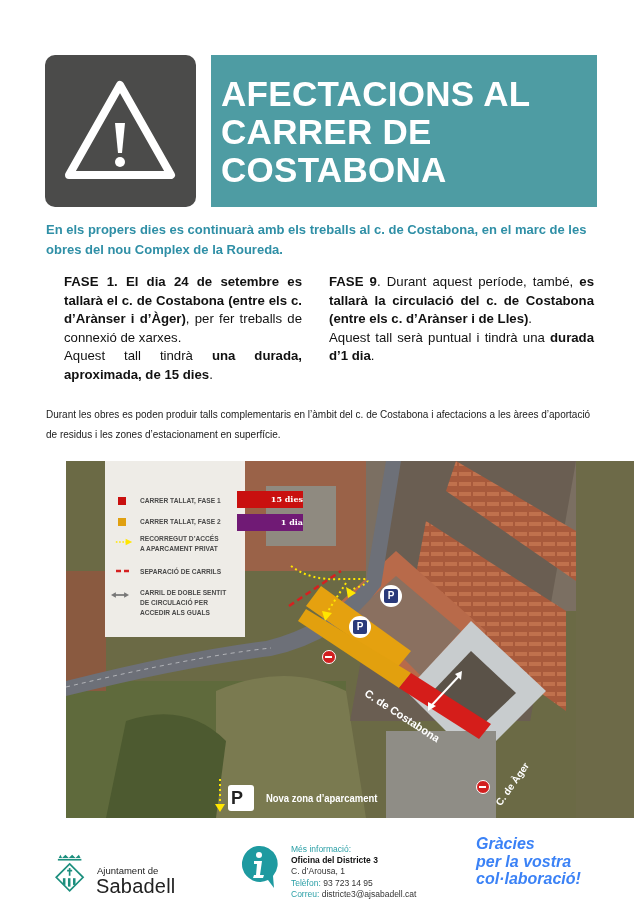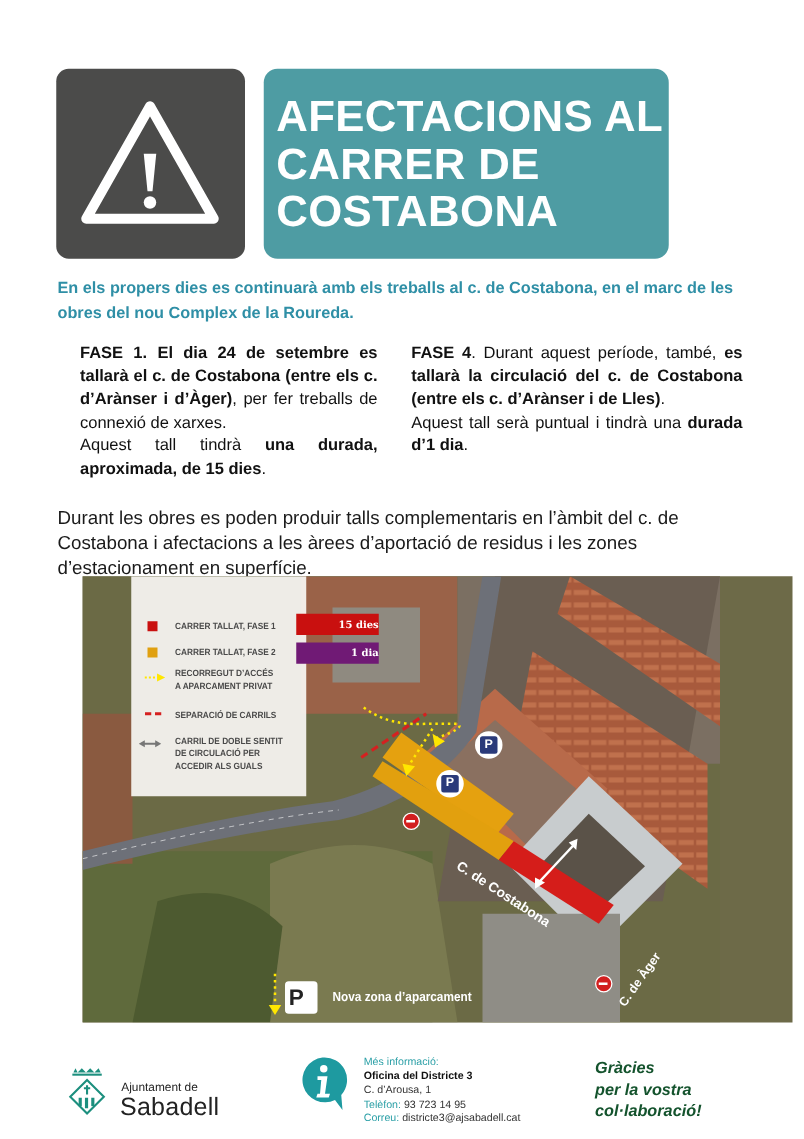--- a/index.html
+++ b/index.html
@@ -1,31 +1,31 @@
 <!DOCTYPE html>
 <html><head>
 <meta charset="utf-8">
 <style>
   * { box-sizing: border-box; margin: 0; padding: 0; }
   html, body { width: 643px; height: 911px; background: #ffffff; overflow: hidden; }
   body { position: relative; font-family: "Liberation Sans", sans-serif; color: #1a1a1a; }
 
   .warn-box { position: absolute; left: 45px; top: 55px; width: 151px; height: 152px; background: #4b4b4a; border-radius: 10px; }
   .warn-box svg { position: absolute; left: 18px; top: 22px; }
-  .title-box { position: absolute; left: 211px; top: 55px; width: 324px; height: 152px; background: #4e9ca3; border-radius: 11px; }
+  .title-box { position: absolute; left: 211px; top: 55px; width: 386px; height: 152px; background: #4e9ca3; border-radius: 0; }
   .title-box h1 { position: absolute; left: 10px; top: 20px; color: #fff; font-family: "Liberation Sans", sans-serif; font-weight: bold; font-size: 35px; line-height: 38px; letter-spacing: 0.3px; }
 
   .intro { position: absolute; left: 46px; top: 220px; width: 555px; color: #2f8fa6; font-weight: bold; font-size: 13px; line-height: 20px; font-family: "Liberation Sans", sans-serif; }
 
   .phase { position: absolute; top: 273px; font-size: 13.2px; line-height: 18.5px; text-align: justify; font-family: "Liberation Sans", sans-serif; color: #111; }
   .phase1 { left: 64px; width: 238px; }
   .phase2 { left: 329px; width: 265px; }
   .phase b { font-weight: bold; }
 
-  .note { position: absolute; left: 46px; top: 405px; width: 555px; font-size: 15px; line-height: 20px; color: #1a1a1a; font-family: "Liberation Sans", sans-serif; }
+  .note { position: absolute; left: 46px; top: 405px; width: 555px; font-size: 10px; line-height: 20px; color: #1a1a1a; font-family: "Liberation Sans", sans-serif; }
 
   .map { position: absolute; left: 66px; top: 461px; width: 568px; height: 357px; overflow: hidden; background: #6d6a48; }
   .map svg.bg { position: absolute; left: 0; top: 0; }
   .legend { position: absolute; left: 39px; top: 0; width: 140px; height: 176px; background: rgba(245,243,240,0.95); }
   .legend-sym { position: absolute; left: 10px; width: 18px; }
   .legend-label { position: absolute; left: 35px; font-family: "Liberation Sans", sans-serif; font-weight: bold; font-size: 7.2px; line-height: 10px; color: #4a4a4a; white-space: nowrap; transform: scaleX(0.92); transform-origin: left; }
   .dur { position: absolute; left: 171px; width: 66px; height: 17px; color: #fff; font-weight: bold; font-size: 8px; text-align: right; line-height: 17px; font-family: "DejaVu Serif", serif; }
   .dur1 { top: 30px; background: #c9100f; }
   .dur2 { top: 53px; background: #701a75; }
 
@@ -39,21 +39,21 @@
   .new-parking-label { margin-left: 12px; color: #fff; font-weight: bold; font-size: 10.5px; font-family: "Liberation Sans", sans-serif; transform: scaleX(0.9); transform-origin: left; white-space: nowrap; }
 
   .footer { position: absolute; left: 0; top: 835px; width: 643px; height: 76px; }
   .logo { position: absolute; left: 52px; top: 16px; width: 120px; height: 50px; }
   .logo-small { position: absolute; left: 47px; top: 14px; font-size: 9.5px; color: #222; font-family: "Liberation Sans", sans-serif; white-space: nowrap; }
   .logo-big { position: absolute; left: 46px; top: 25px; font-size: 20px; color: #222; font-family: "Liberation Sans", sans-serif; font-weight: normal; letter-spacing: 0.2px; }
   .info-icon { position: absolute; left: 238px; top: 9px; }
   .info-text { position: absolute; left: 291px; top: 9px; font-size: 8.5px; line-height: 11.2px; font-family: "Liberation Sans", sans-serif; color: #333; white-space: nowrap; }
   .info-text .k { color: #2a9fa6; }
   .info-text .strong { color: #111; font-weight: bold; }
-  .thanks { position: absolute; left: 476px; top: 10px; color: #14532d; font-weight: bold; font-style: italic; font-size: 13px; line-height: 17.5px; font-family: "Liberation Sans", sans-serif; }
+  .thanks { position: absolute; left: 476px; top: 0; color: #3b82f6; font-weight: bold; font-style: italic; font-size: 16px; line-height: 17.5px; font-family: "Liberation Sans", sans-serif; }
 </style>
 </head>
 <body>
 
 <div class="warn-box">
   <svg width="115" height="110" viewBox="0 0 115 110">
     <path d="M57 8 L108 98 L6 98 Z" fill="none" stroke="#fff" stroke-width="8" stroke-linejoin="round"></path>
     <path d="M52 46 L62 46 L59 76 L55 76 Z" fill="#fff"></path>
     <circle cx="57" cy="85" r="5" fill="#fff"></circle>
   </svg>
@@ -62,21 +62,21 @@
   <h1>
     <span>AFECTACIONS AL</span><br>
     <span>CARRER DE</span><br>
     <span>COSTABONA</span>
   </h1>
 </div>
 
 <p class="intro">En els propers dies es continuarà amb els treballs al c. de Costabona, en el marc de les obres del nou Complex de la Roureda.</p>
 
 <div class="phase phase1"><b>FASE 1. El dia 24 de setembre es tallarà el c. de Costabona (entre els c. d’Arànser i d’Àger)</b><span>, per fer treballs de connexió de xarxes.</span><br><span>Aquest tall tindrà </span><b>una durada, aproximada, de 15 dies</b><span>.</span></div>
-<div class="phase phase2"><b>FASE 4</b><span>. Durant aquest període, també, </span><b>es tallarà la circulació del c. de Costabona (entre els c. d’Arànser i de Lles)</b><span>.</span><br><span>Aquest tall serà puntual i tindrà una </span><b>durada d’1 dia</b><span>.</span></div>
+<div class="phase phase2"><b>FASE 9</b><span>. Durant aquest període, també, </span><b>es tallarà la circulació del c. de Costabona (entre els c. d’Arànser i de Lles)</b><span>.</span><br><span>Aquest tall serà puntual i tindrà una </span><b>durada d’1 dia</b><span>.</span></div>
 
 <p class="note">Durant les obres es poden produir talls complementaris en l’àmbit del c. de Costabona i afectacions a les àrees d’aportació de residus i les zones d’estacionament en superfície.</p>
 
 <div class="map">
   <svg class="bg" width="510" height="357" viewBox="0 0 510 357">
     <defs>
       <pattern id="roofs" width="14" height="10" patternUnits="userSpaceOnUse">
         <rect width="14" height="10" fill="#a85a3c"></rect>
         <rect x="1" y="1" width="12" height="4" fill="#c0714d"></rect>
       </pattern>

